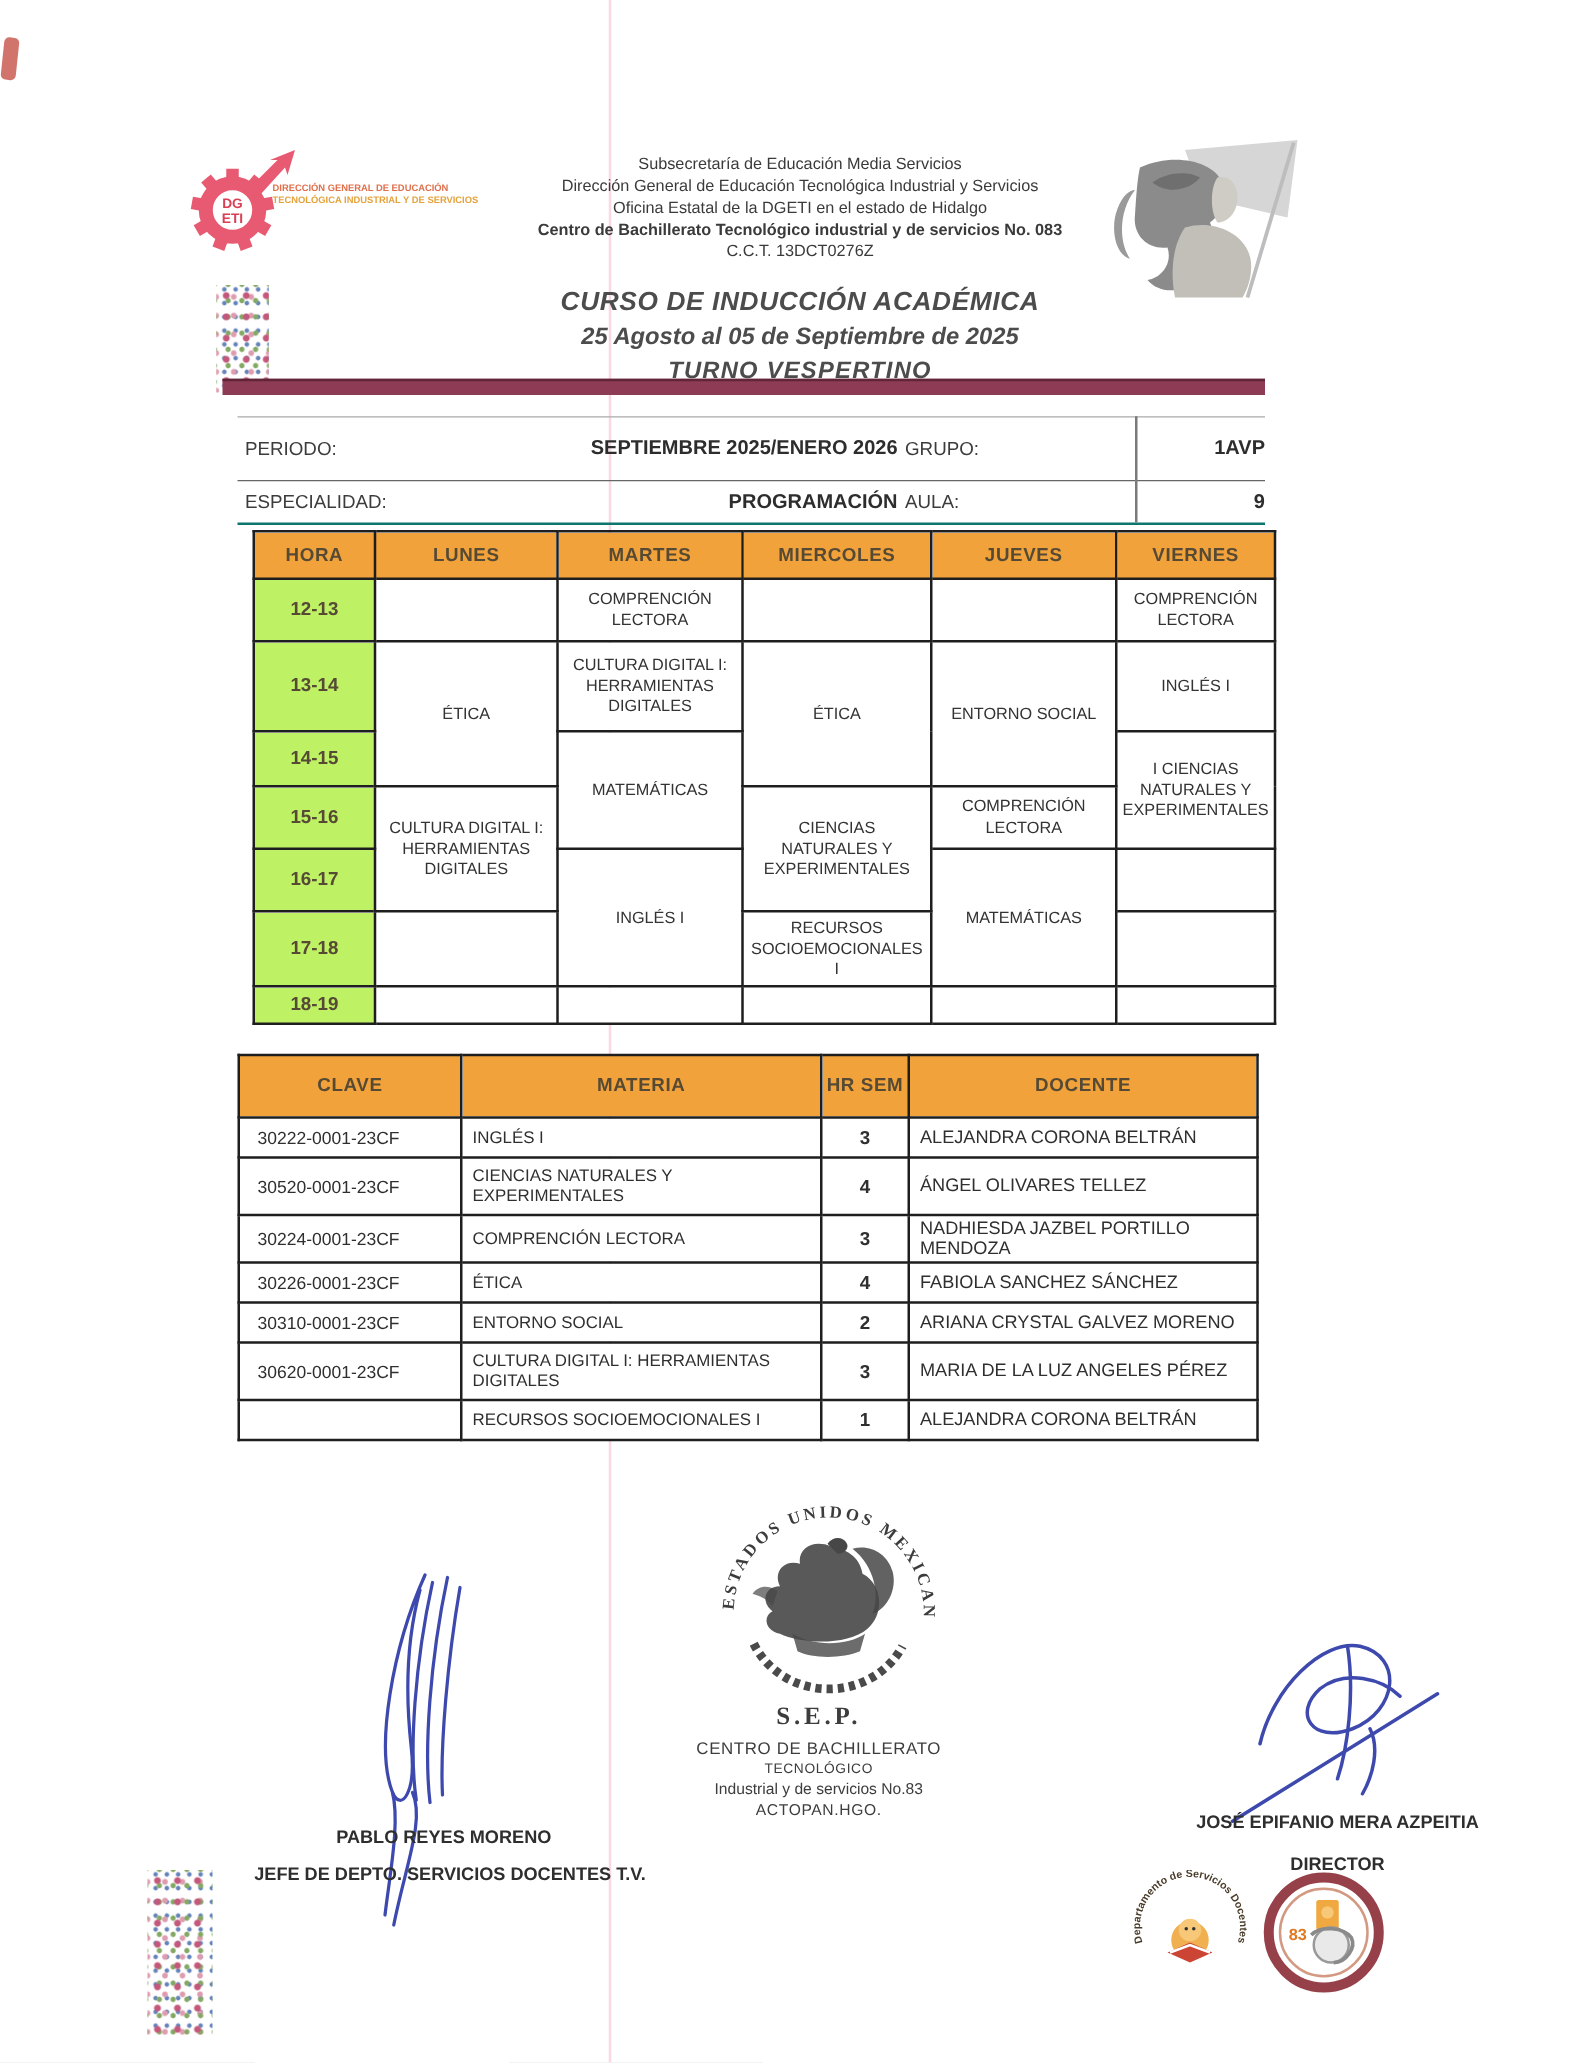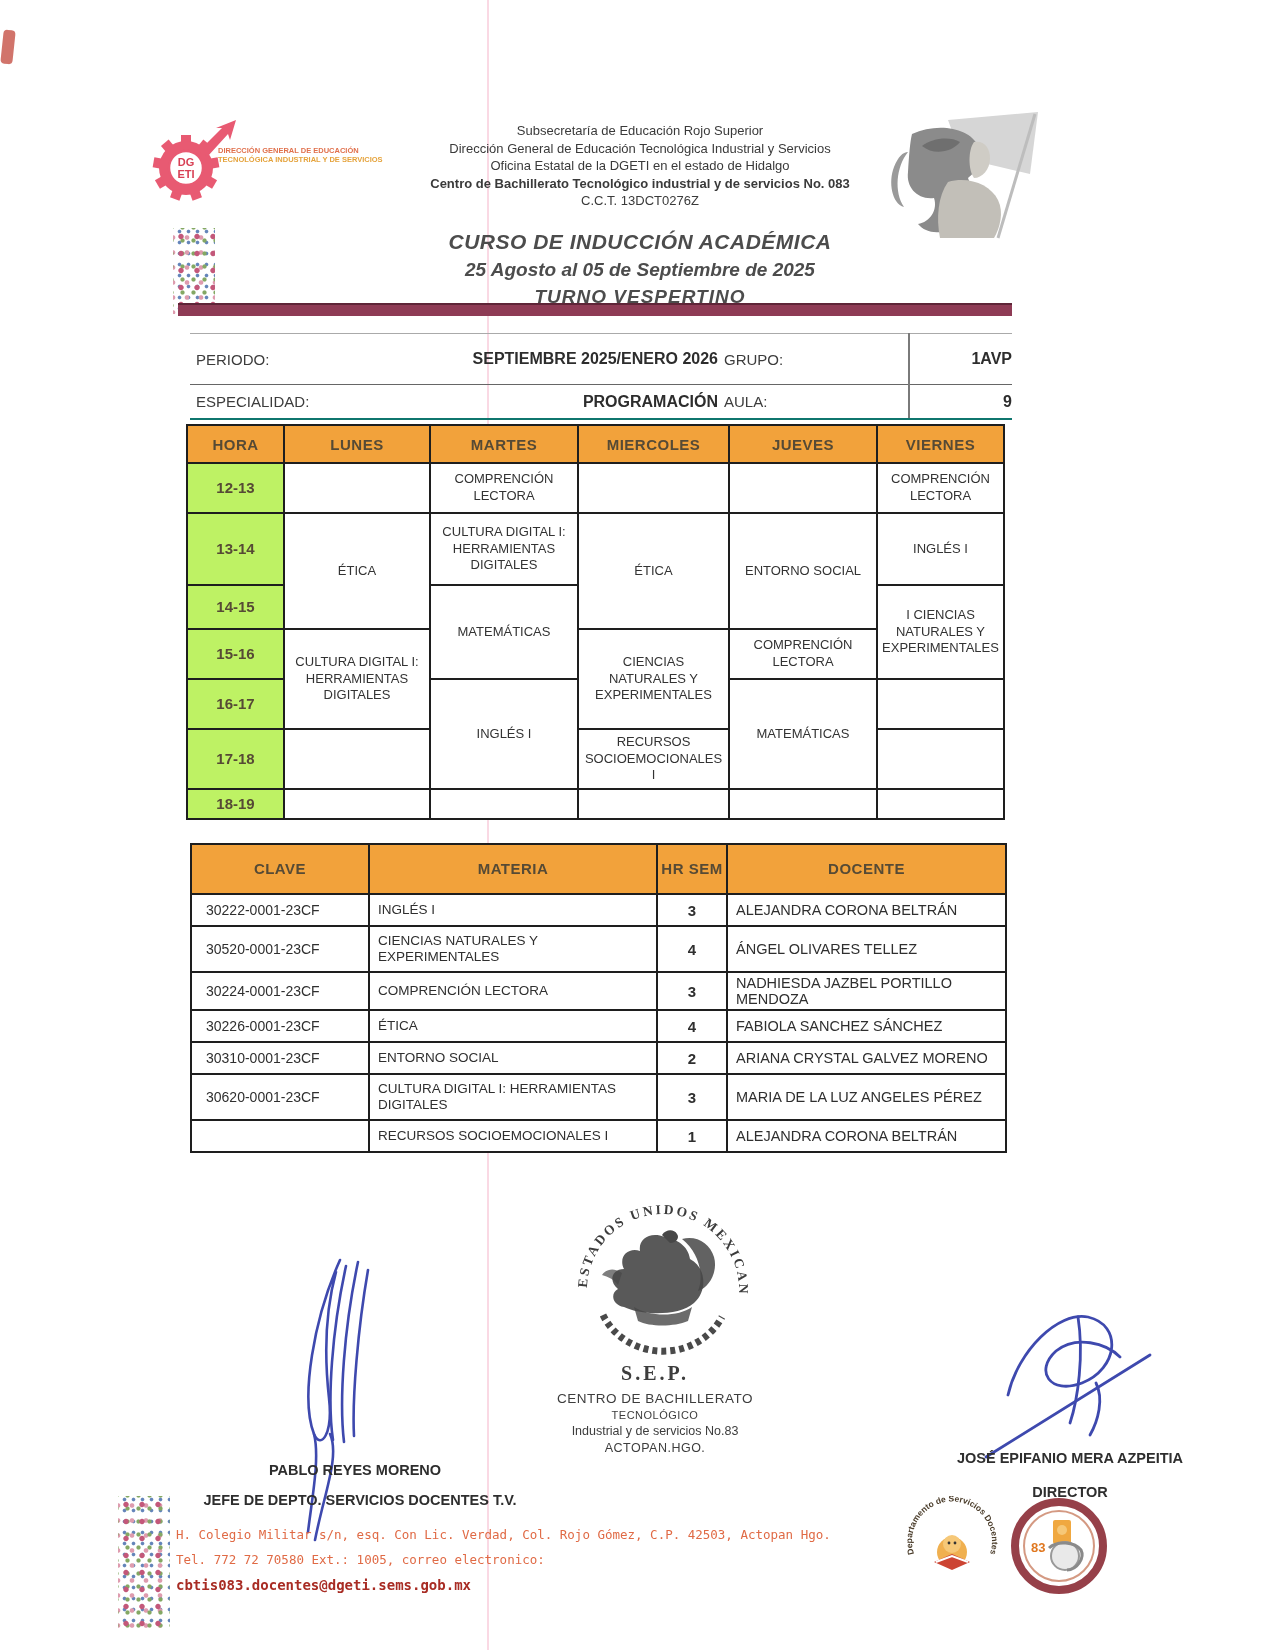--- a/index.html
+++ b/index.html
@@ -43,21 +43,21 @@
   .ilabel{font-size:15px;color:#3c3c3c;padding-left:6px;}
   .ival{font-size:16px;font-weight:bold;color:#2d2d2d;text-align:right;}
   #info-vline{left:908px;top:333px;width:1.5px;height:85px;background:#7a7a7a;}
 
   
   table{border-collapse:collapse;table-layout:fixed;}
   th,td{border:2.4px solid #1e1e1e;overflow:hidden;}
   th{background:#f2a23b;color:#564a35;font-weight:bold;}
 
   
-  #schedule{left:186px;top:424px;width:817px;}
+  #schedule{left:202px;top:424px;width:817px;}
   #schedule th{font-size:15px;height:34px;letter-spacing:.5px;}
   #schedule td{font-size:13px;text-align:center;color:#333;line-height:1.3;padding:2px 4px;background:#fff;}
   #schedule td.hora{background:#bef264;font-weight:bold;font-size:15px;color:#564a35;}
 
   
   #subjects{left:190px;top:843px;width:815px;}
   #subjects th{font-size:15px;height:46px;letter-spacing:.5px;line-height:1.15;}
   #subjects td{font-size:13.5px;color:#2f2f2f;padding:2px 8px;background:#fff;}
   #subjects td.clave{text-align:left;font-size:14px;padding-left:14px;}
   #subjects td.materia{text-align:left;line-height:1.2;}
@@ -117,21 +117,21 @@
     <circle cx="36" cy="52" r="17" fill="none" stroke="#e85a72" stroke-width="2.5"></circle>
     <text x="36" y="50" text-anchor="middle" font-size="11" font-weight="bold" fill="#d84055" font-family="Liberation Sans, sans-serif">DG</text>
     <text x="36" y="62" text-anchor="middle" font-size="11" font-weight="bold" fill="#d84055" font-family="Liberation Sans, sans-serif">ETI</text>
   </svg>
   <div class="abs logo-caption">
     <span class="c1">DIRECCIÓN GENERAL DE EDUCACIÓN</span>
     <span class="c2">TECNOLÓGICA INDUSTRIAL Y DE SERVICIOS</span>
   </div>
 
   <div class="abs" id="inst-lines">
-    <div>Subsecretaría de Educación Rojo Superior</div>
+    <div>Subsecretaría de Educación Media Servicios</div>
     <div>Dirección General de Educación Tecnológica Industrial y Servicios</div>
     <div>Oficina Estatal de la DGETI en el estado de Hidalgo</div>
     <div class="b">Centro de Bachillerato Tecnológico industrial y de servicios No. 083</div>
     <div>C.C.T. 13DCT0276Z</div>
   </div>
 
   <svg class="abs" id="flag-art" width="165" height="128" viewBox="0 0 165 128">
     <polygon points="70,8 160,0 152,62 84,46" fill="#d6d6d6"></polygon>
     <line x1="157" y1="2" x2="120" y2="126" stroke="#bdbdbd" stroke-width="3"></line>
     <path d="M30 40 C18 55 16 80 26 95 C14 92 10 70 16 55 C20 45 25 40 30 40 Z" fill="#9a9a9a"></path>
@@ -338,25 +338,20 @@
       <path d="M30 100 C40 56 80 16 110 22 C145 30 140 74 104 88 C72 100 56 76 78 56 C98 40 128 48 142 62"></path>
       <path d="M100 22 C106 60 100 104 92 128"></path>
       <path d="M8 162 L172 60"></path>
       <path d="M118 88 C126 104 120 126 112 140"></path>
     </g>
   </svg>
   <div class="abs sig-name" id="sig-right-name">JOSÉ EPIFANIO MERA AZPEITIA</div>
   <div class="abs sig-name" id="sig-right-title">DIRECTOR</div>
 
   <div class="abs floral" id="footer-floral"></div>
-  <div class="abs" id="footer-text">
-    <div class="f1">H. Colegio Militar s/n, esq. Con Lic. Verdad, Col. Rojo Gómez, C.P. 42503, Actopan Hgo.</div>
-    <div class="f2">Tel. 772 72 70580 Ext.: 1005, correo electronico:</div>
-    <div class="f3">cbtis083.docentes@dgeti.sems.gob.mx</div>
-  </div>
 
   <svg class="abs" id="stamp1" width="104" height="108" viewBox="0 0 104 108">
     <defs>
         <path id="st1arc" d="M 14 58 A 40 40 0 1 1 90 58"></path>
         <path id="st1arcb" d="M 86 66 A 40 40 0 0 1 18 66"></path>
       </defs>
     <text font-size="8.5" font-weight="bold" fill="#4a3c2a" font-family="Liberation Sans, sans-serif">
       <textPath href="#st1arc" startOffset="0">Departamento de Servicios Docentes</textPath>
     </text>
     <g>

